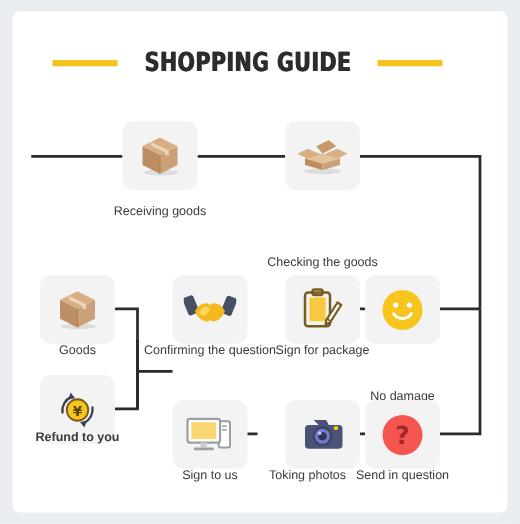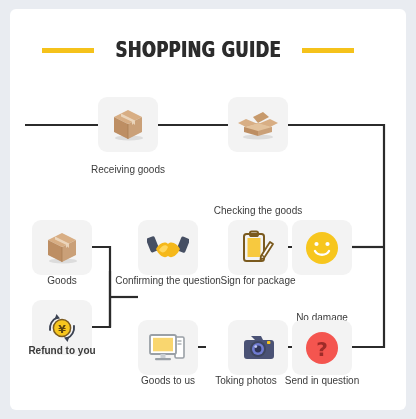--- a/index.html
+++ b/index.html
@@ -159,21 +159,21 @@
     <svg width="42" height="34" viewBox="0 0 42 34">
       <rect x="28" y="6" width="9" height="21" rx="1.4" fill="#ffffff" stroke="#9aa0a6" stroke-width="1.6"></rect>
       <line x1="30.5" y1="10" x2="34.5" y2="10" stroke="#9aa0a6" stroke-width="1.2"></line>
       <line x1="30.5" y1="13" x2="34.5" y2="13" stroke="#9aa0a6" stroke-width="1.2"></line>
       <rect x="3" y="4" width="26" height="19" rx="1.8" fill="#ffffff" stroke="#9aa0a6" stroke-width="1.8"></rect>
       <rect x="6" y="6.8" width="20" height="13.5" fill="#f9d66f"></rect>
       <rect x="13.5" y="23" width="5" height="4" fill="#c9ced3"></rect>
       <rect x="8" y="27" width="16" height="2.2" rx="1" fill="#9aa0a6"></rect>
     </svg>
   </div>
-  <div class="lbl" style="left:158px;top:366px;">Goods to us</div>
+  <div class="lbl" style="left:158px;top:366px;">Sign to us</div>
 
   <div class="tile" style="left:218px;top:311px;">
     <svg width="40" height="32" viewBox="0 0 40 32">
       <path d="M13,4 h10 l2,4 h8 a3,3 0 0 1 3,3 v13 a3,3 0 0 1 -3,3 h-24 a3,3 0 0 1 -3,-3 v-13 a3,3 0 0 1 3,-3 h8 z" fill="#4a5275"></path>
       <circle cx="20" cy="17" r="8" fill="#3e465f"></circle>
       <circle cx="20" cy="17" r="6" fill="#6f7bd1"></circle>
       <circle cx="20" cy="17" r="3.4" fill="#2f3557"></circle>
       <circle cx="17.8" cy="14.6" r="1.4" fill="#cfd6ff" opacity="0.9"></circle>
       <rect x="29" y="9" width="3.4" height="3" rx="0.8" fill="#f7c61e"></rect>
     </svg>

